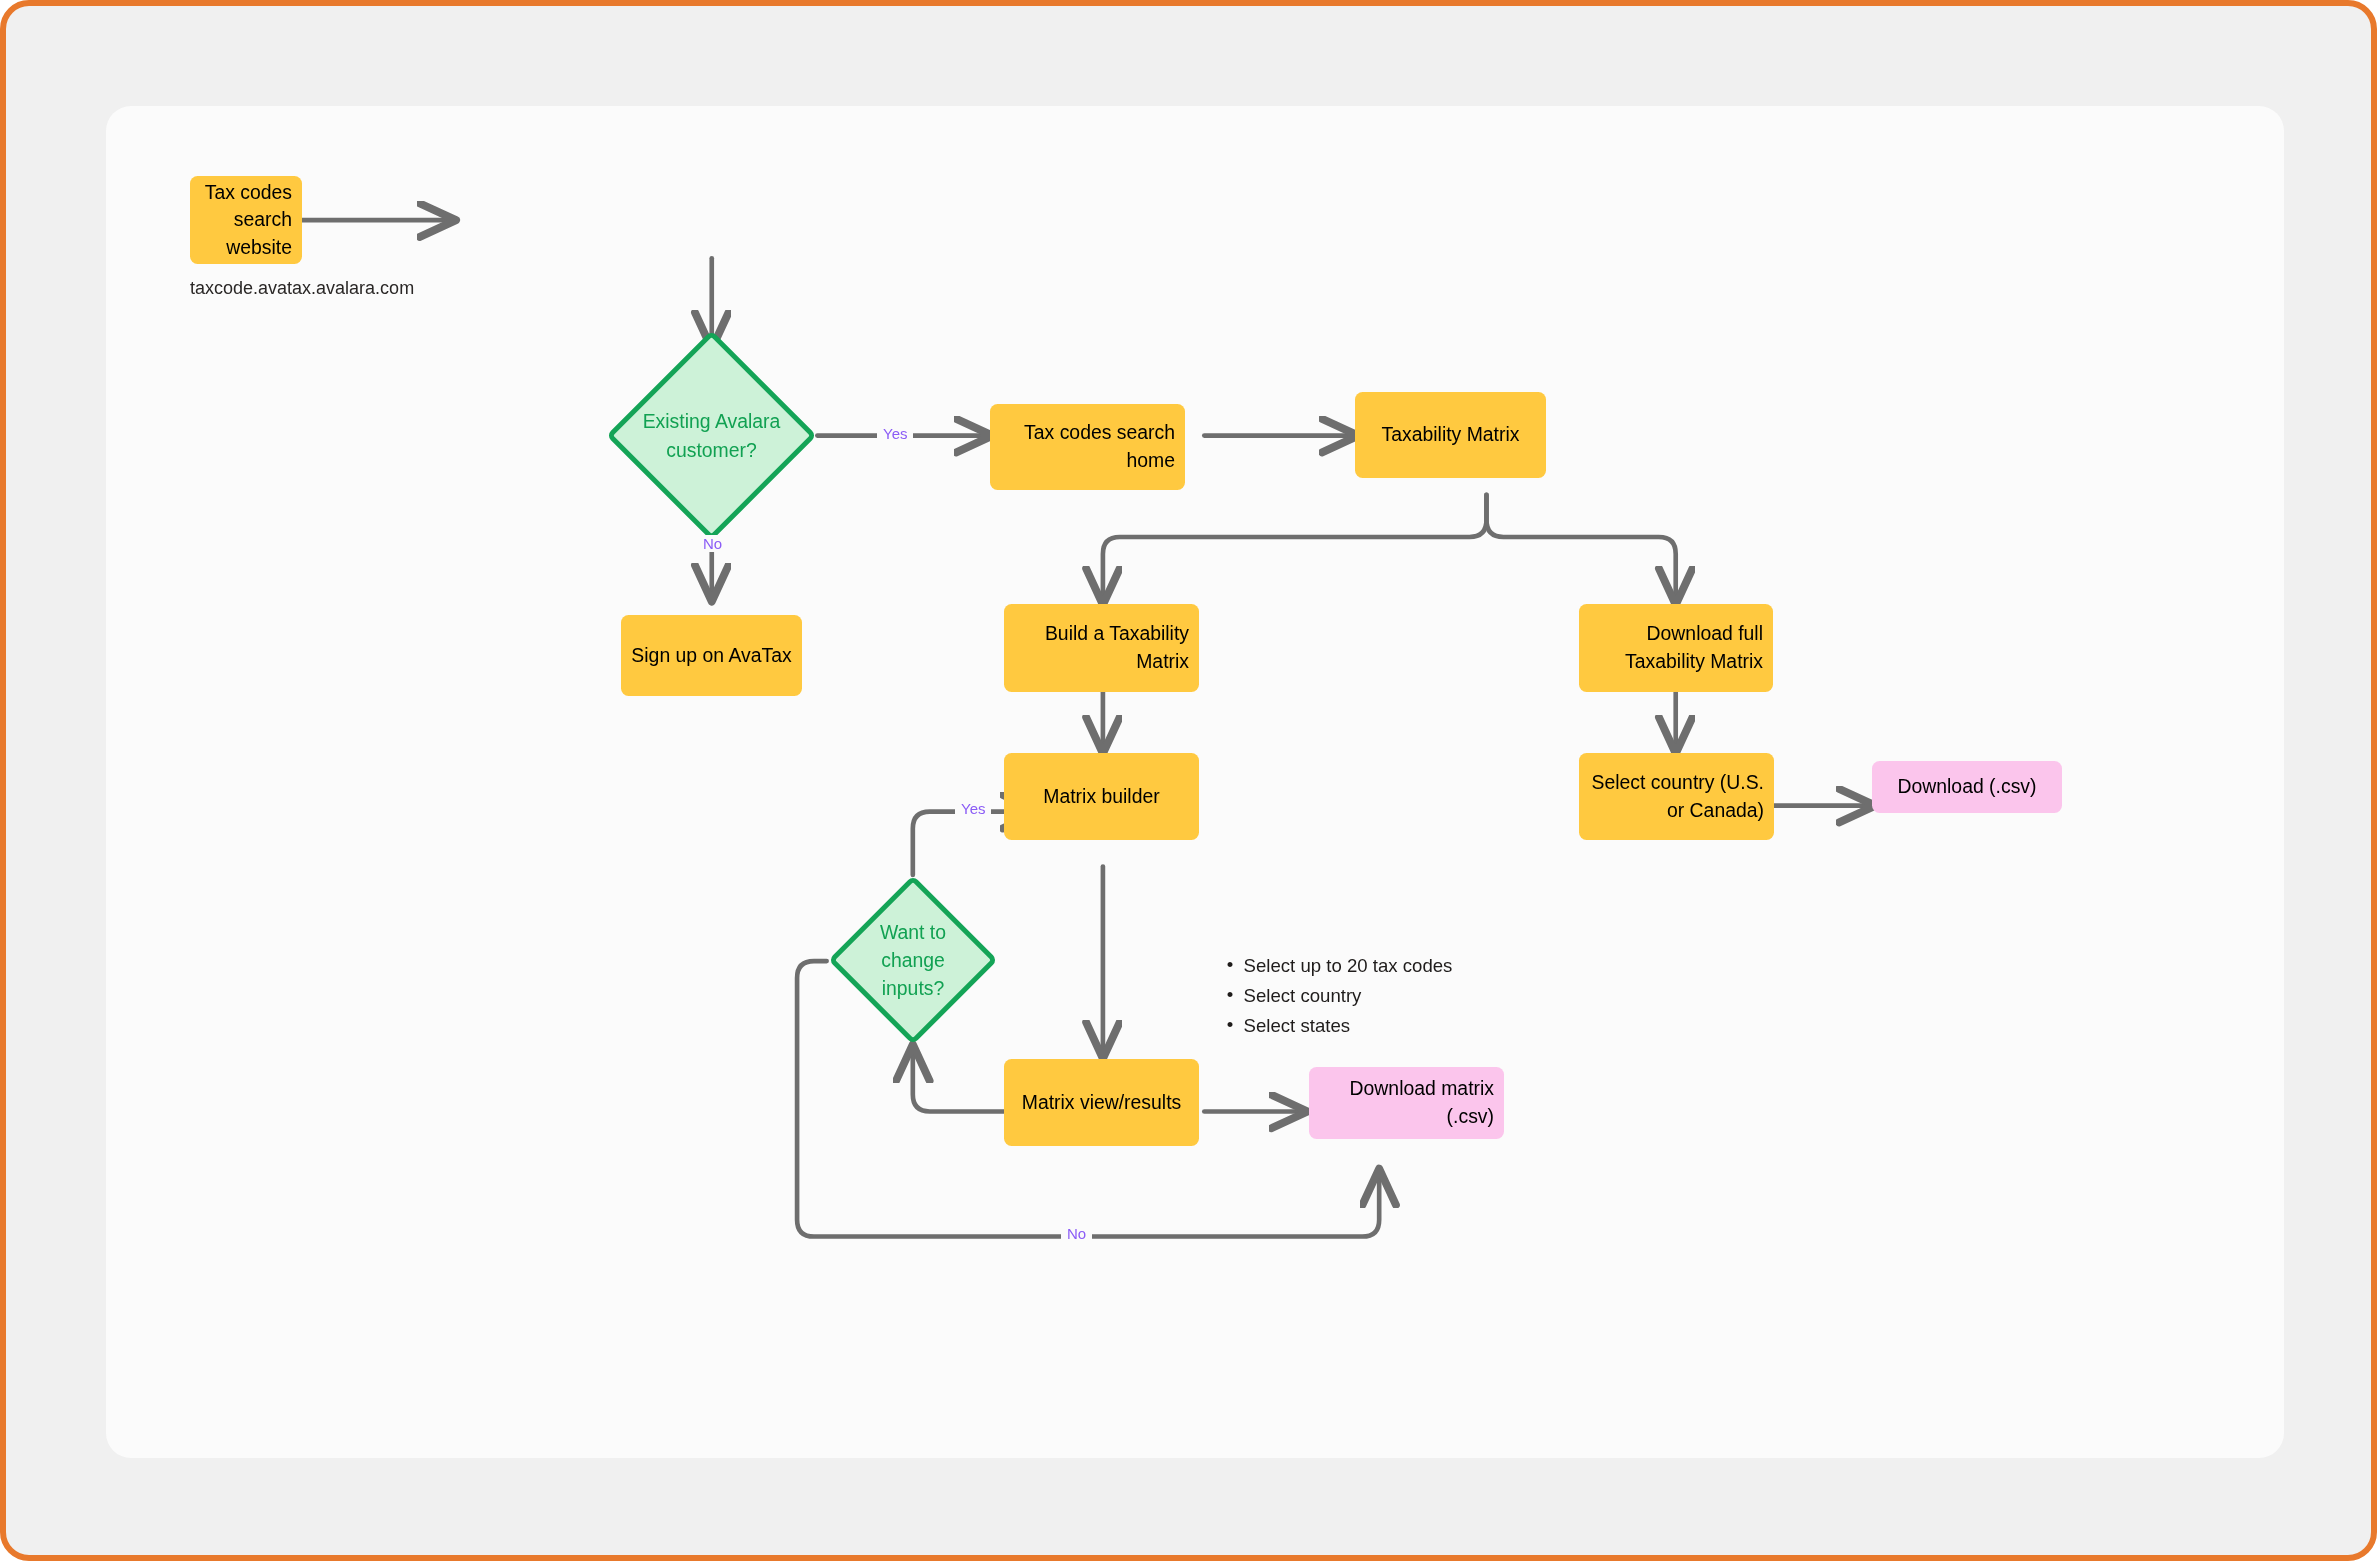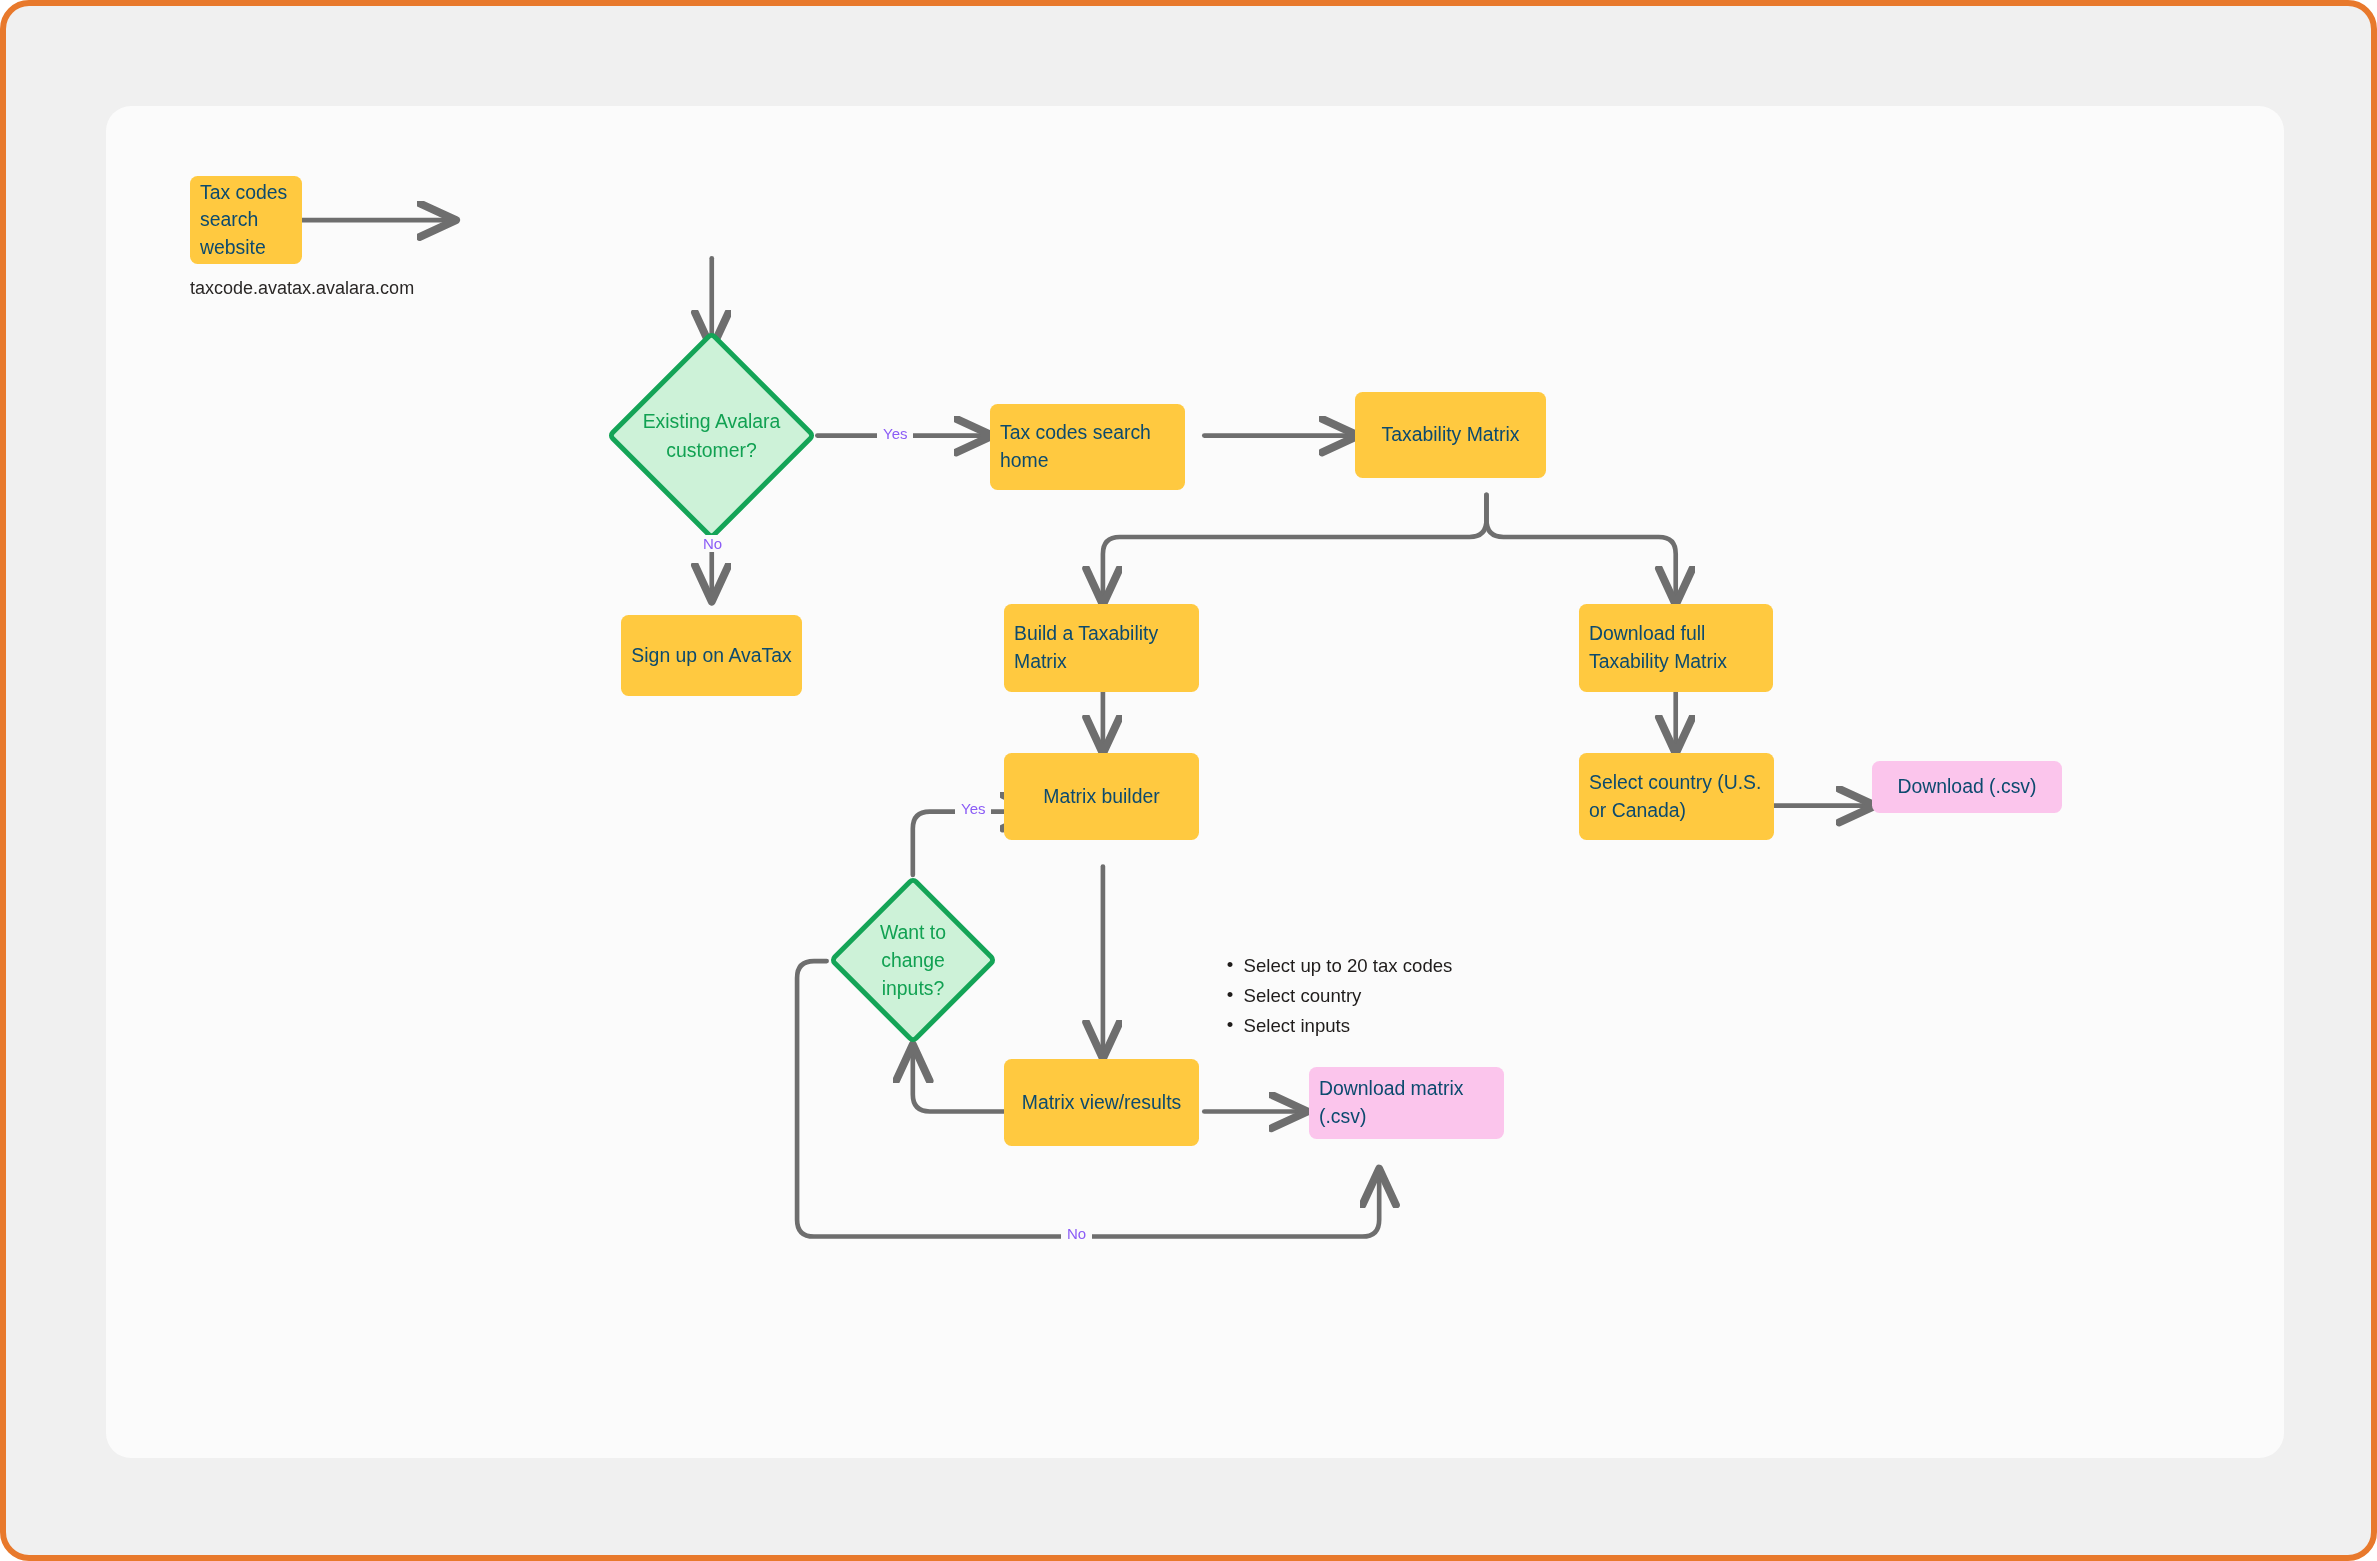--- a/index.html
+++ b/index.html
@@ -43,23 +43,23 @@
     width: 2178px;
     height: 1352px;
   }
 
   
   .node {
     position: absolute;
     display: flex;
     align-items: center;
     justify-content: center;
-    text-align: left;
+    text-align: right;
     line-height: 1.42;
-    color: #0c4a6e;
+    color: #000000;
     font-size: 19.4px;
     padding: 21px 10px;
   }
 
   .node.proc {
     background: #ffc940;
     border-radius: 7.6px;
   }
 
   .node.out {
@@ -249,19 +249,19 @@
         <span>Matrix view/results</span>
       </div>
 
       <div class="node out" style="left:1203px; top:961px; width:195px; height:72px;">
         <span>Download matrix (.csv)</span>
       </div>
 
       <ul class="bullets" style="left:1119px; top:845px;">
         <li>Select up to 20 tax codes</li>
         <li>Select country</li>
-        <li>Select inputs</li>
+        <li>Select states</li>
       </ul>
 
     </div>
   </div>
 </div>
 
 
 </body></html>

